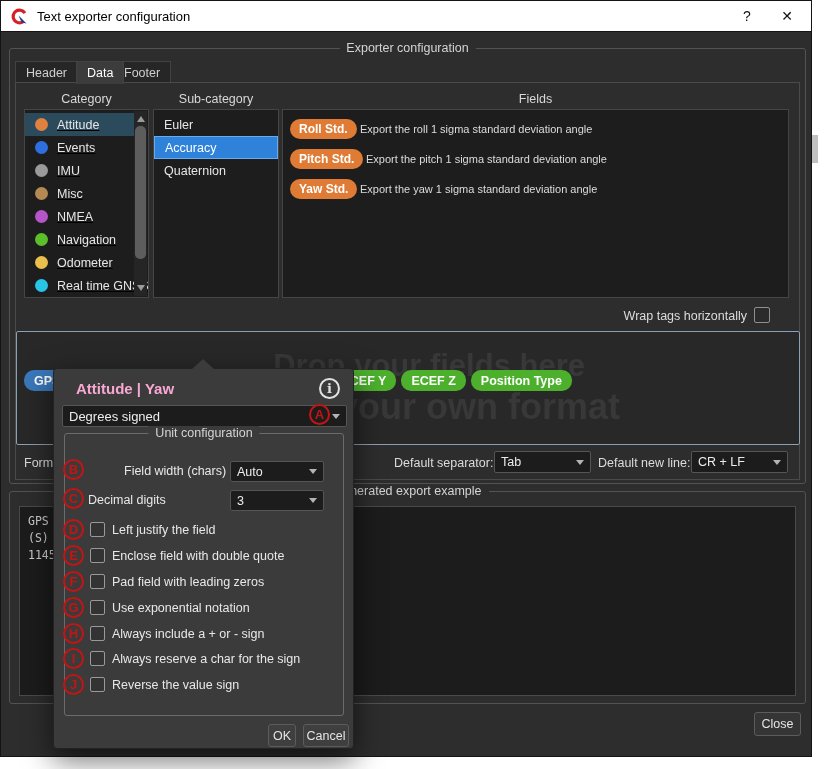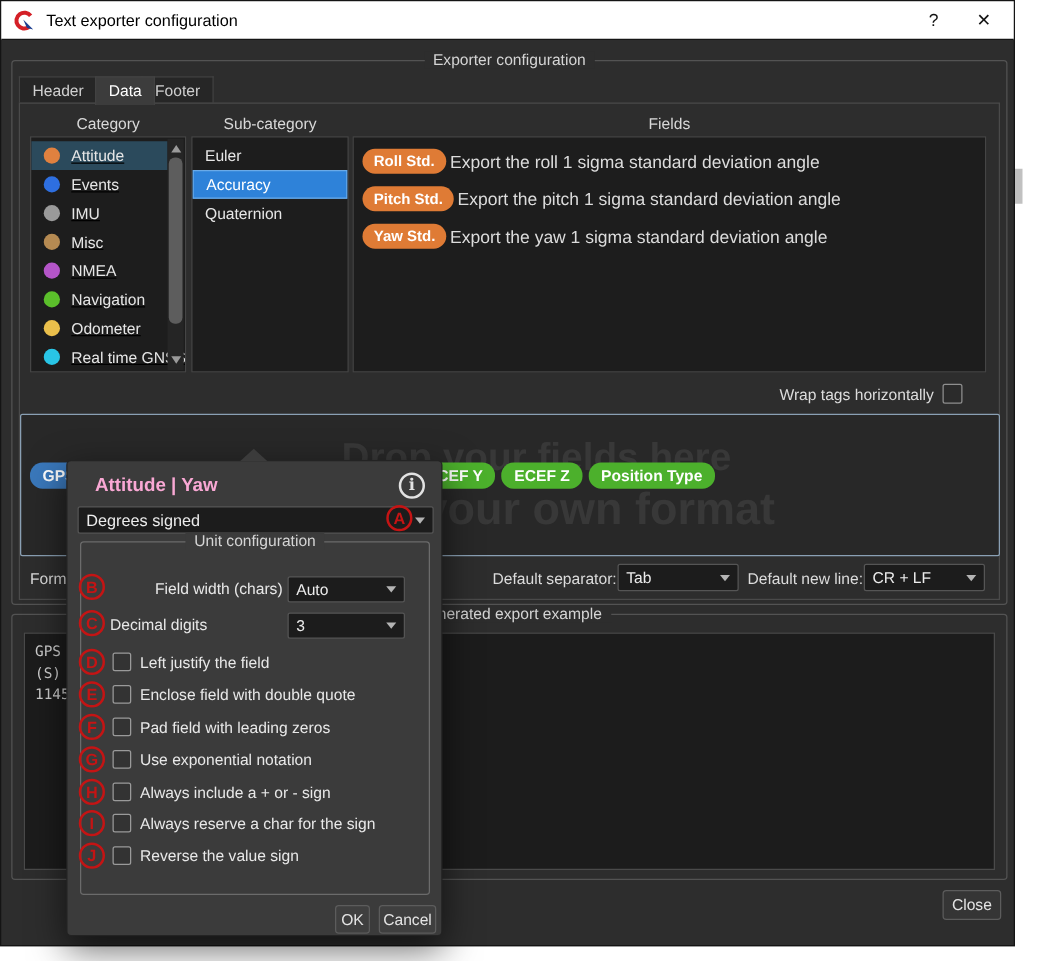--- a/index.html
+++ b/index.html
@@ -46,21 +46,21 @@
     border-left:4px solid transparent; border-right:4px solid transparent; }
   .sarrow.up { top:5px; border-bottom:6px solid #9a9a9a; }
   .sarrow.down { bottom:5px; border-top:6px solid #9a9a9a; }
   .sthumb { position:absolute; left:1px; width:11px; top:15px; height:133px; background:#5d5d5d; border-radius:5px; }
 
   
   .frow { position:absolute; left:7px; display:flex; align-items:center; }
   .pill { display:inline-flex; align-items:center; justify-content:center;
     height:20px; padding:0 9px; border-radius:10px; font-size:12px; font-weight:bold; color:#ffffff;
     white-space:nowrap; }
-  .fdesc { font-size:14px; color:#dcdcdc; margin-left:0; position:absolute; left:70px; white-space:nowrap; }
+  .fdesc { font-size:11px; color:#dcdcdc; margin-left:0; position:absolute; left:70px; white-space:nowrap; }
 
   
   .cbox { width:16px; height:16px; background:#2b2b2b; border:1px solid #8f8f8f; border-radius:2px; }
 
   
   .droparea { position:absolute; left:15px; top:330px; width:784px; height:114px;
     background:#282828; border:1px solid #8aa0b4; border-radius:2px; }
   .wmark { position:absolute; font-weight:bold; color:#383838; white-space:nowrap; }
   .tagrow { position:absolute; left:7px; top:6px; display:flex; gap:5px; }
   .tag { height:21px; padding:0 10px; border-radius:10px; display:flex; align-items:center;

